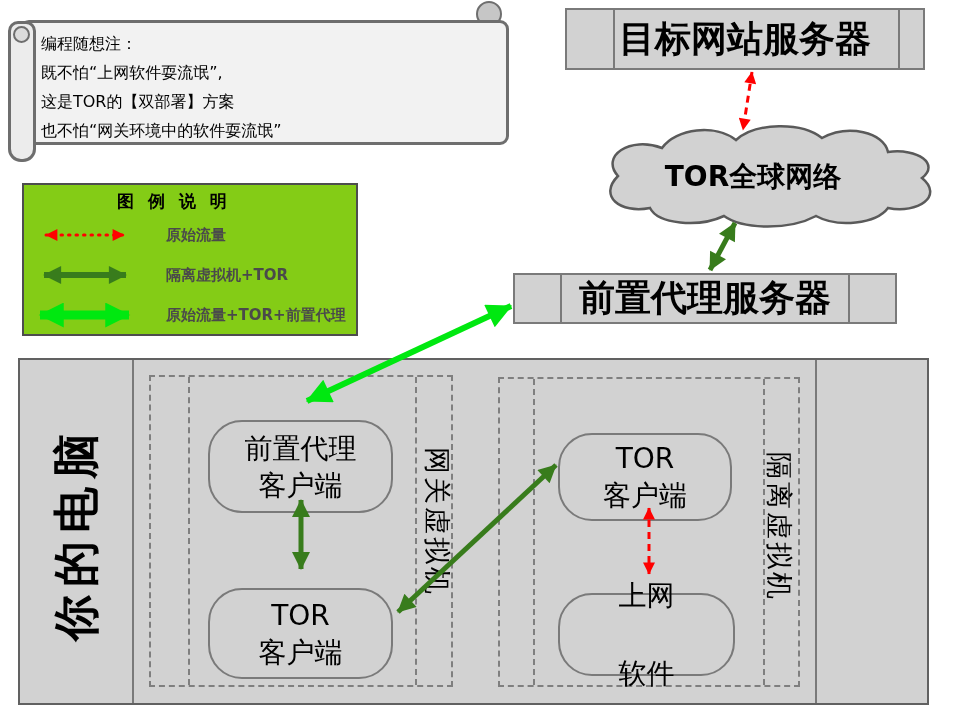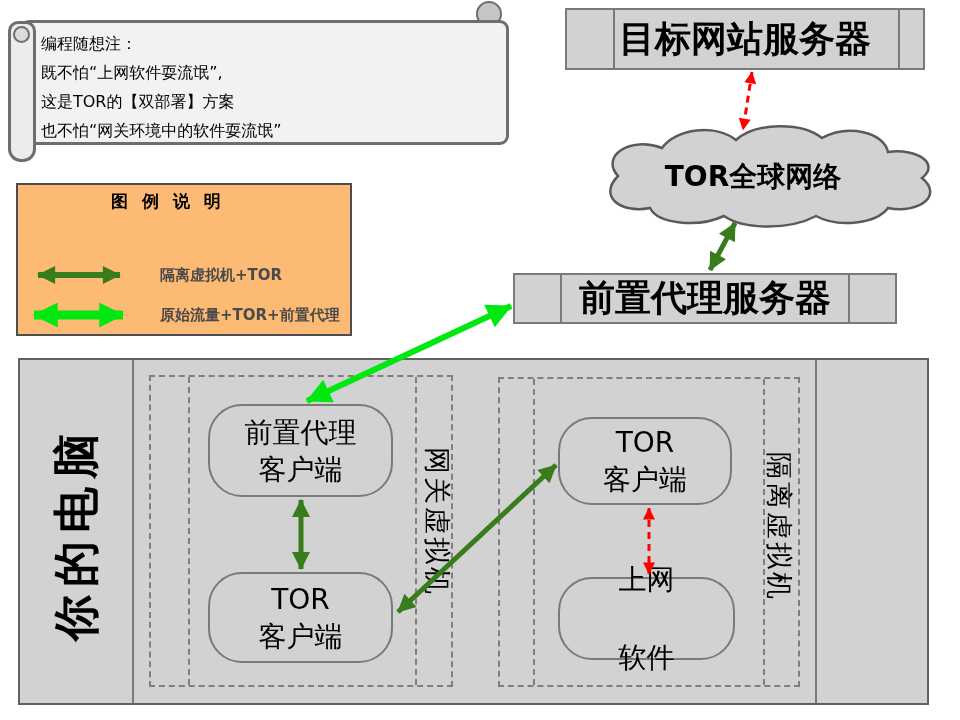--- a/index.html
+++ b/index.html
@@ -12,22 +12,22 @@
     background:#c6c6c6;border:2px solid #6e6e6e;}
   .note-panel{position:absolute;left:20px;top:20px;width:489px;height:125px;box-sizing:border-box;
     background:var(--panel-fill,#f2f2f2);border:3px solid #6e6e6e;border-radius:9px;
     padding:6px 8px 0 18px;}
   .note-line{font-size:16px;line-height:29px;white-space:nowrap;}
   .note-roll{position:absolute;left:8px;top:21px;width:28px;height:141px;box-sizing:border-box;
     background:#ececec;border:3px solid #6e6e6e;border-radius:10px 10px 13px 13px;}
   .note-roll-cap{position:absolute;left:2px;top:2px;width:13px;height:13px;border-radius:50%;
     background:#dcdcdc;border:2px solid #6e6e6e;}
   
-  .legend{position:absolute;left:16px;top:183px;width:336px;height:153px;box-sizing:border-box;
-    background:#fdba74;border:2px solid #4d4d4d;}
+  .legend{position:absolute;left:22px;top:183px;width:336px;height:153px;box-sizing:border-box;
+    background:#84cc16;border:2px solid #4d4d4d;}
   .legend-title{position:absolute;top:5px;left:0;width:300px;text-align:center;
     font-size:17px;font-weight:bold;letter-spacing:4px;}
   .legend-row{position:absolute;left:8px;display:flex;align-items:center;gap:24px;height:28px;}
   .legend-label{font-size:15px;font-weight:bold;color:#4a4a4a;white-space:nowrap;}
   
   .procbox{position:absolute;box-sizing:border-box;background:var(--box-fill,#d2d2d2);
     border:2px solid var(--box-border,#7a7a7a);display:flex;align-items:center;justify-content:center;}
   .procbox .vline{position:absolute;top:0;bottom:0;width:2px;background:var(--box-border,#7a7a7a);}
   .procbox-title{font-size:36px;font-weight:bold;white-space:nowrap;z-index:2;}
   
@@ -43,21 +43,21 @@
     text-align:center;font-size:46px;font-weight:bold;letter-spacing:8px;white-space:nowrap;
     transform:rotate(-90deg);}
   
   .vm{position:absolute;box-sizing:border-box;border:2px dashed #7f7f7f;}
   .vm-line{position:absolute;top:0;bottom:0;width:0;border-left:2px dashed #7f7f7f;}
   .vm-label{position:absolute;width:220px;height:40px;line-height:40px;text-align:center;
     font-size:27px;letter-spacing:3px;white-space:nowrap;transform:rotate(90deg);}
   
   .client{position:absolute;box-sizing:border-box;background:var(--box-fill,#d2d2d2);
     border:2px solid var(--box-border,#7a7a7a);border-radius:34px;
-    display:flex;flex-direction:column;align-items:center;justify-content:center;}
+    display:flex;flex-direction:column;align-items:center;justify-content:center;margin-top:16px;}
   .client div{font-size:28px;line-height:37px;white-space:nowrap;}
   
   .overlay{position:absolute;left:0;top:0;pointer-events:none;}
   .ln-red{stroke:var(--red,#ff0000);stroke-width:3px;stroke-dasharray:7 5;fill:none;}
   .ln-red-dot{stroke:var(--red,#ff0000);stroke-width:3px;stroke-dasharray:1.5 6;stroke-linecap:round;fill:none;}
   .ln-green{stroke:var(--dark-green,#387c1c);stroke-width:5px;fill:none;}
   .ln-green-thick{stroke:var(--dark-green,#387c1c);stroke-width:6px;fill:none;}
   .ln-lime{stroke:var(--lime-green,#00e810);stroke-width:6px;fill:none;}
   .ln-lime-thick{stroke:var(--lime-green,#00e810);stroke-width:9px;fill:none;}
   .mk-red{fill:var(--red,#ff0000);}
@@ -75,20 +75,26 @@
     <div class="note-line">既不怕“上网软件耍流氓”,</div>
     <div class="note-line">这是TOR的【双部署】方案</div>
     <div class="note-line">也不怕“网关环境中的软件耍流氓”</div>
   </div>
   <div class="note-roll">
     <div class="note-roll-cap"></div>
   </div>
 
   <div class="legend">
     <div class="legend-title">图 例 说 明</div>
+    <div class="legend-row" style="top:36px;">
+      <svg width="110" height="28">
+        <line class="ln-red-dot" x1="14" y1="14" x2="92" y2="14" marker-start="url(#ah-red)" marker-end="url(#ah-red)"></line>
+      </svg>
+      <span class="legend-label">原始流量</span>
+    </div>
     <div class="legend-row" style="top:76px;">
       <svg width="110" height="28">
         <line class="ln-green-thick" x1="12" y1="14" x2="94" y2="14" marker-start="url(#ah-green)" marker-end="url(#ah-green)"></line>
       </svg>
       <span class="legend-label">隔离虚拟机+TOR</span>
     </div>
     <div class="legend-row" style="top:116px;">
       <svg width="110" height="28">
         <line class="ln-lime-thick" x1="8" y1="14" x2="97" y2="14" marker-start="url(#ah-lime)" marker-end="url(#ah-lime)"></line>
       </svg>

